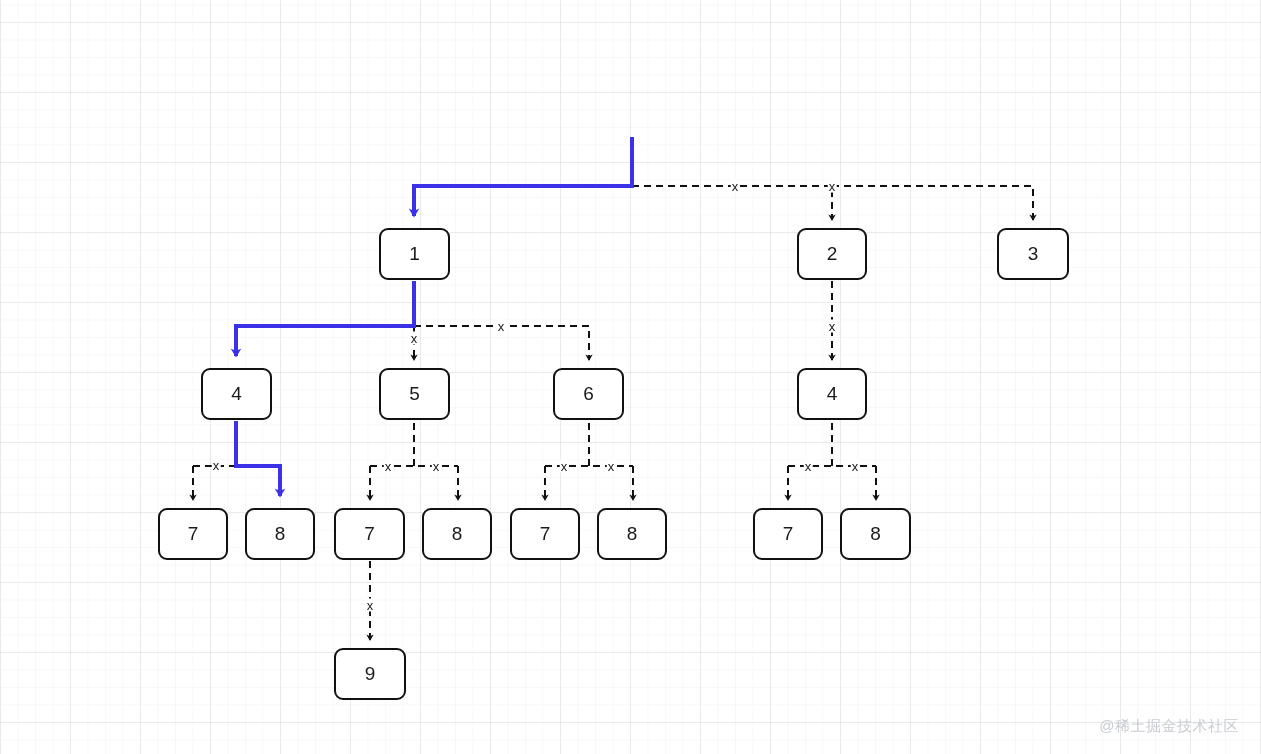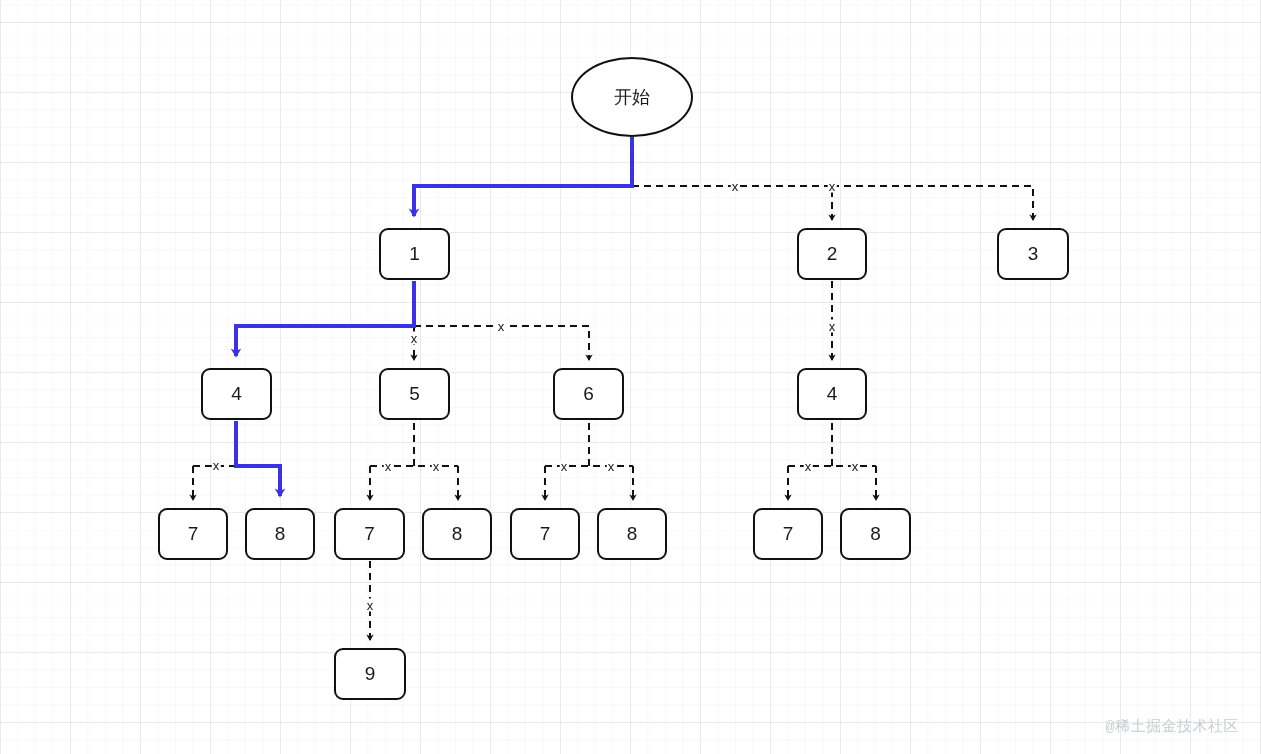--- a/index.html
+++ b/index.html
@@ -58,21 +58,21 @@
     font-family: "Liberation Sans", sans-serif;
     transform: translate(-50%, -50%);
   }
   #watermark {
     position: absolute;
     right: 22px;
     bottom: 18px;
     font-size: 15px;
     color: #c8ccd2;
     letter-spacing: 0.5px;
-    font-family: Liberation Mono, monospace;
+    font-family: Liberation Sans, sans-serif;
     user-select: none;
   }
 </style>
 </head>
 <body>
 
 <div id="canvas">
 
   <svg id="edges" viewBox="0 0 1261 754" xmlns="http://www.w3.org/2000/svg">
     <defs>
@@ -105,23 +105,20 @@
       <path d="M414,281 L414,326"></path>
     </g>
 
     <g id="highlight-edges" fill="none" stroke="#3b32e8" stroke-width="4" marker-end="url(#arrow-blue)">
       <path d="M632,137 L632,186 L414,186 L414,216"></path>
       <path d="M414,281 L414,326 L236,326 L236,356"></path>
       <path d="M236,421 L236,466 L280,466 L280,496"></path>
     </g>
   </svg>
 
-  <div class="node start" style="left:571px; top:57px; width:122px; height:80px;">
-    <span>开始</span>
-  </div>
 
   <div class="node highlight" style="left:379px; top:228px; width:71px; height:52px;">
     <span>1</span>
   </div>
 
   <div class="node" style="left:797px; top:228px; width:70px; height:52px;">
     <span>2</span>
   </div>
 
   <div class="node" style="left:997px; top:228px; width:72px; height:52px;">

